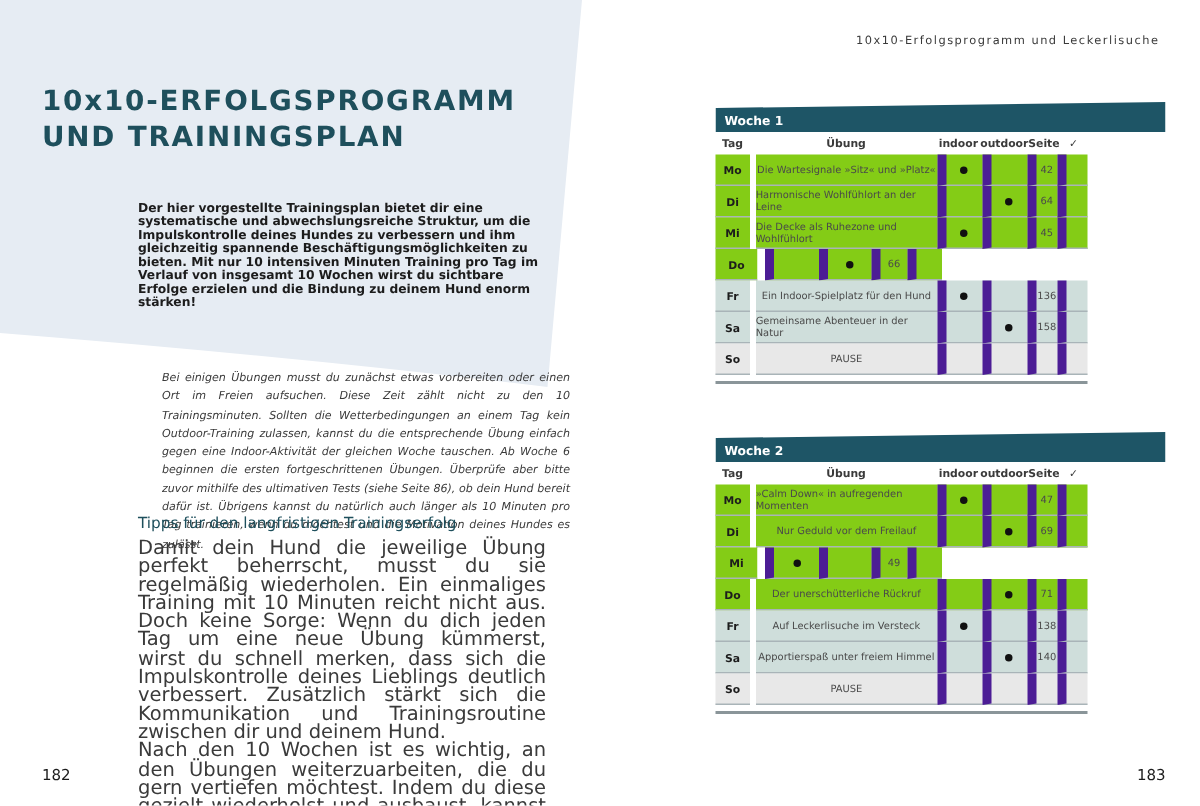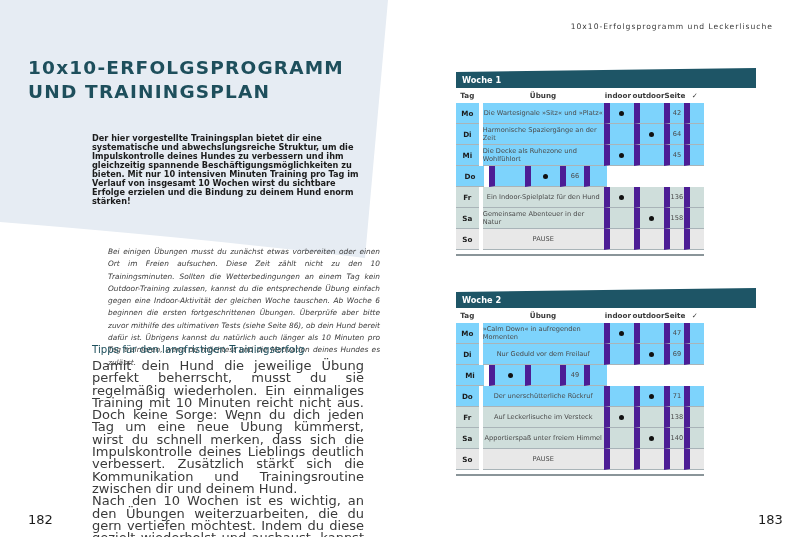--- a/index.html
+++ b/index.html
@@ -10,40 +10,40 @@
            font-weight:bold; font-size:18.5px; line-height:24px; letter-spacing:1.2px; color:#1e4f5c; }
   .lead { position:absolute; left:92px; top:134px; width:272px; margin:0; font-weight:bold;
           font-size:8.2px; line-height:9px; color:#1c1c1c; }
   .body1 { position:absolute; left:92px; top:230px; width:272px; margin:16px; font-size:7.4px;
            line-height:12.3px; color:#3a3a3a; text-align:justify;font-style:italic; }
   .subhead { position:absolute; left:92px; top:344px; margin:0; font-size:10.2px; font-weight:normal;
              color:#1e4f5c; }
   .body2 { position:absolute; left:92px; top:360px; width:272px; margin:0; font-size:13px;
            line-height:12.3px; color:#3a3a3a; text-align:justify; }
   .body2 span { display:block; }
-  .pnum { position:absolute; top:512px; font-size:13px; color:#1c1c1c; }
+  .pnum { position:absolute; top:512px; font-size:10px; color:#1c1c1c; }
   .running-head { position:absolute; right:27px; top:22px; font-size:7.6px; letter-spacing:1px; color:#3a3a3a; }
 
-  .plan { position:absolute; left:456px; width:248px; }
+  .plan { position:absolute; left:477px; width:248px; }
   .wk-header { position:relative; height:20px; }
   .wk-header svg { position:absolute; left:0; top:0; }
   .wk-title { position:absolute; left:6px; bottom:3px; font-size:8.2px; font-weight:bold; color:#ffffff; }
   .row { display:flex; height:21px; align-items:stretch; }
   .row.colhead { height:15px; }
   .cell { display:flex; align-items:center; justify-content:center; font-size:6.6px; color:#4a4a4a;
           border-bottom:1px solid #a9b4b8; box-sizing:border-box; }
   .colhead .cell { border-bottom:none; font-size:7.2px; color:#3a3a3a; font-weight:bold; }
   .c-tag { width:28px; font-weight:bold; color:#1c1c1c; font-size:7.2px; }
   .c-gap { width:5px; background:#ffffff !important; border-bottom:none; }
   .c-ex  { width:149px; }
   .c-in  { width:36px; }
   .c-out { width:35px; }
   .c-pg  { width:24px; }
   .c-chk { width:23px; }
-  .blue  .cell { background:#7dd3fc; }
+  .blue  .cell { background:#84cc16; }
   .green .cell { background:#cfdedb; }
   .grey  .cell { background:#e8e8e8; }
   .row .cell + .cell.sep { border-left:6px solid #4c1d95; }
   .dot { width:5px; height:5px; border-radius:50%; background:#111; display:block; }
   .plan-bottom { height:4px; border-bottom:2px solid #8a9599; }
   .check { font-size:11px; color:#111; }
 </style>
 </head>
 <body>
 
@@ -90,21 +90,21 @@
       <div class="cell c-in sep">
         <span class="dot"></span>
       </div>
       <div class="cell c-out sep"></div>
       <div class="cell c-pg sep">42</div>
       <div class="cell c-chk sep"></div>
     </div>
     <div class="row blue">
       <div class="cell c-tag">Di</div>
       <div class="cell c-gap"></div>
-      <div class="cell c-ex">Harmonische Spaziergänge an der Zeit</div>
+      <div class="cell c-ex">Harmonische Wohlfühlort an der Leine</div>
       <div class="cell c-in sep"></div>
       <div class="cell c-out sep">
         <span class="dot"></span>
       </div>
       <div class="cell c-pg sep">64</div>
       <div class="cell c-chk sep"></div>
     </div>
     <div class="row blue">
       <div class="cell c-tag">Mi</div>
       <div class="cell c-gap"></div>

